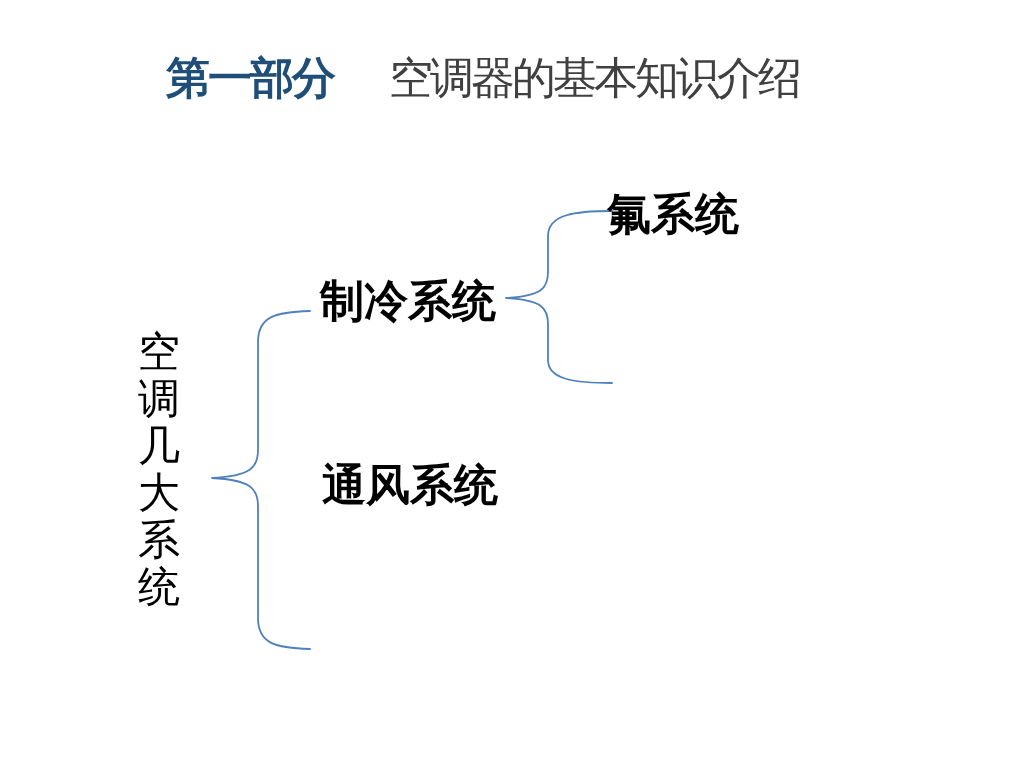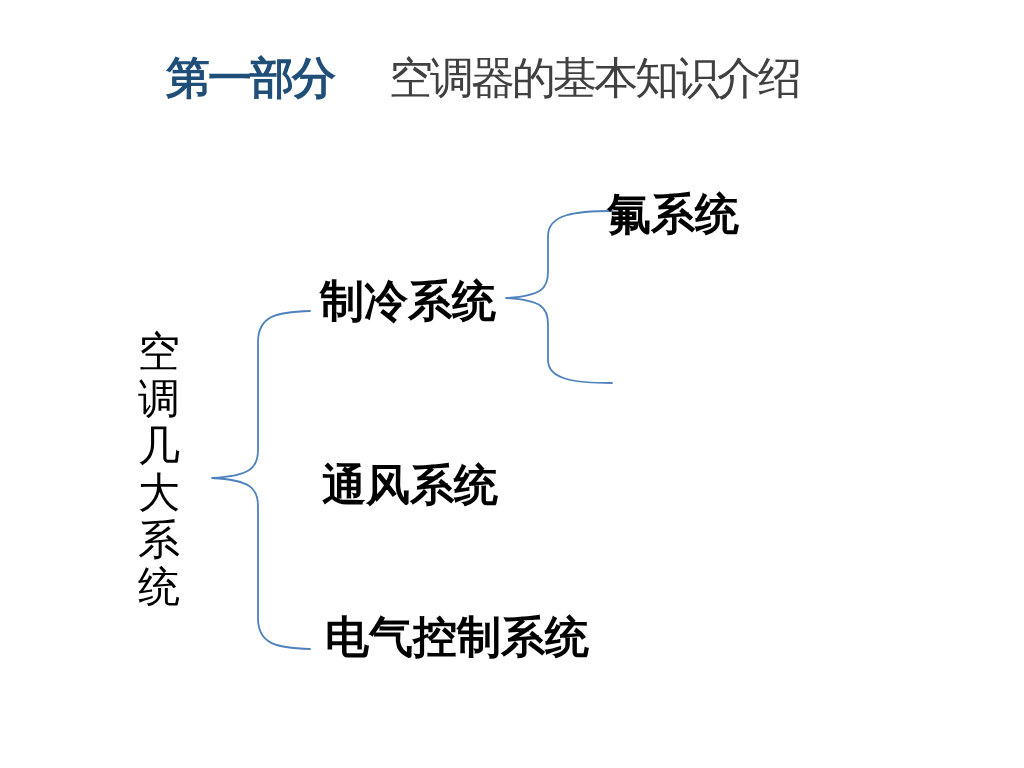--- a/index.html
+++ b/index.html
@@ -112,18 +112,17 @@
              C 548 288 542 296 506 298
              C 542 300 548 308 548 324
              L 548 360
              C 548 380 576 383 612 383" stroke="#4F81BD"></path>
   </svg>
 
   <div class="node node-refrigeration">制冷系统</div>
 
   <div class="node node-ventilation">通风系统</div>
 
-  <div class="node node-electrical">电气控制系统</div>
 
   <div class="node node-fluorine">氟系统</div>
 
 
 </div>
 
 </body></html>

